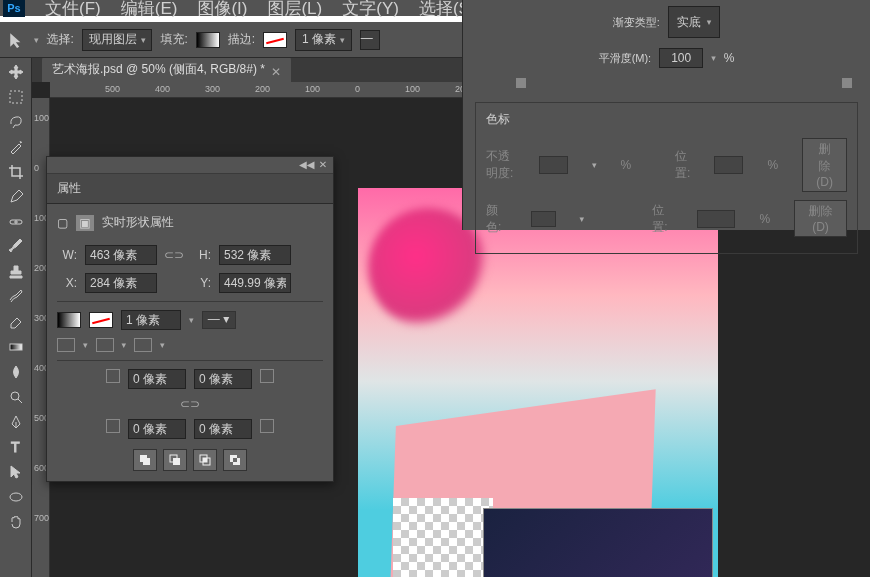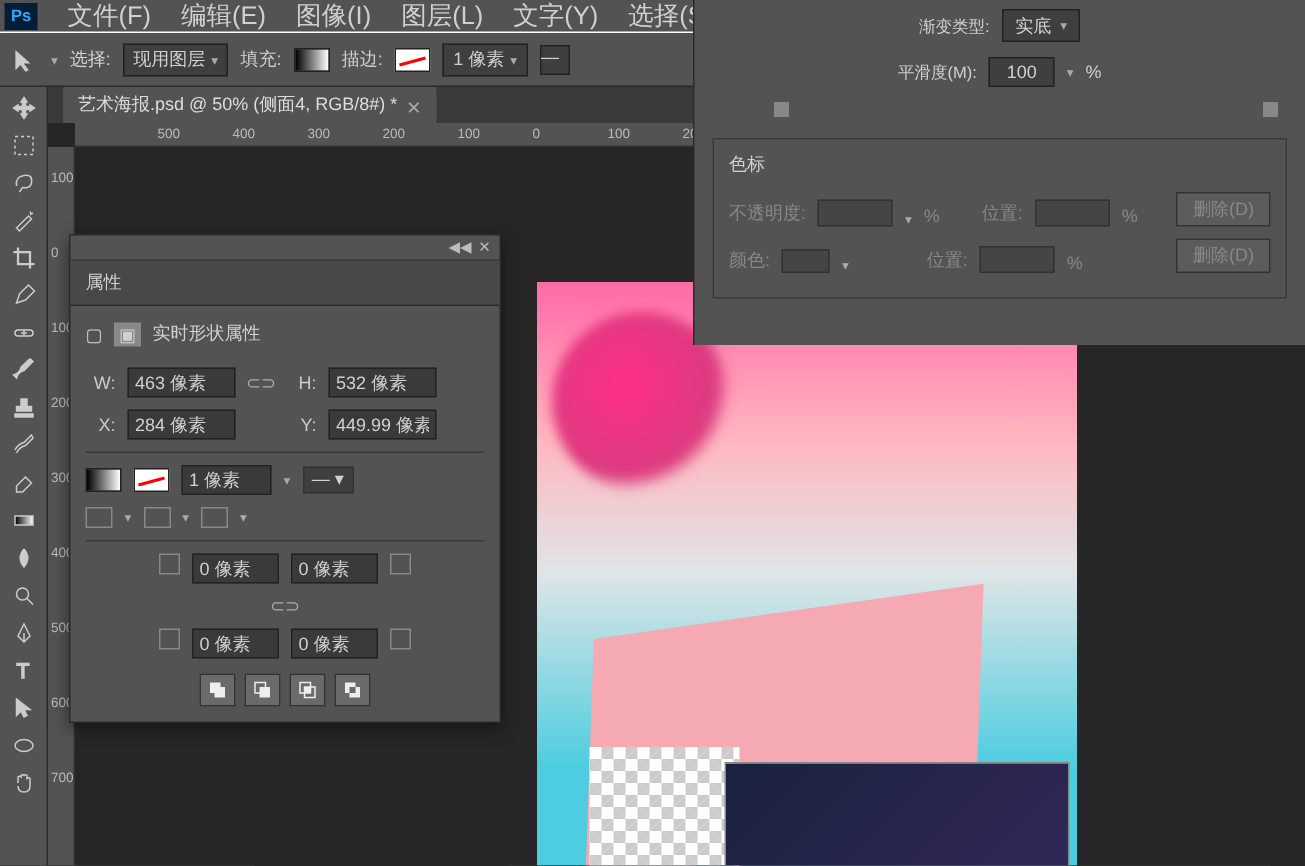--- a/index.html
+++ b/index.html
@@ -1,18 +1,18 @@
 <!DOCTYPE html>
 <html><head>
 <meta charset="utf-8">
 <style>
 * { margin: 0; padding: 0; box-sizing: border-box; font-family: "Microsoft YaHei", sans-serif; }
 body { width: 870px; height: 577px; background: #535353; color: #d0d0d0; font-size: 12px; overflow: hidden; position: relative; }
 
-.menubar { height: 22px; background: #535353; display: flex; align-items: center; padding-left: 3px; border-bottom: 1px solid #ffffff; }
+.menubar { height: 22px; background: #535353; display: flex; align-items: center; padding-left: 3px; border-bottom: 6px solid #ffffff; }
 .ps-logo { width: 22px; height: 18px; background: #001e36; color: #31a8ff; display: flex; align-items: center; justify-content: center; font-weight: bold; font-size: 11px; margin-right: 10px; cursor: pointer; }
 .menu-item { padding: 0 10px; cursor: pointer; font-size: 17px; }
 
 .optbar { height: 36px; background: #535353; display: flex; align-items: center; padding: 0 8px; gap: 8px; border-bottom: 1px solid #2a2a2a; }
 .opt-tool { width: 18px; height: 18px; display: flex; align-items: center; justify-content: center; }
 .opt-label { font-size: 12px; }
 .opt-select { background: #3f3f3f; border: 1px solid #222; padding: 2px 6px; display: flex; align-items: center; gap: 4px; height: 22px; }
 .swatch { width: 24px; height: 16px; border: 1px solid #222; }
 .swatch-grad { background: linear-gradient(to right, #000, #fff); }
 .swatch-red { background: #fff; position: relative; }
@@ -57,38 +57,38 @@
 .corner-row { display: flex; align-items: flex-start; gap: 8px; justify-content: center; }
 .corner-box { width: 14px; height: 14px; border: 1px solid #888; }
 .btn-row { display: flex; justify-content: center; gap: 6px; margin-top: 10px; }
 .icon-btn { width: 24px; height: 22px; background: #6a6a6a; border: 1px solid #333; display: flex; align-items: center; justify-content: center; cursor: pointer; }
 .icon-btn svg { width: 12px; height: 12px; fill: #eee; }
 
 
 .gradpanel { position: absolute; top: 0; right: 0; width: 408px; height: 230px; background: #535353; border-left: 1px solid #2a2a2a; padding: 6px 12px; }
 .g-row { display: flex; align-items: center; gap: 8px; margin-bottom: 10px; }
 .g-lbl { font-size: 11px; }
-.g-select { background: #3f3f3f; border: 1px solid #222; padding: 2px 8px; display: flex; align-items: center; gap: 6px; height: 22px; }
+.g-select { background: #3f3f3f; border: 1px solid #222; padding: 2px 8px; display: flex; align-items: center; gap: 6px; height: 32px; }
 .g-inp { background: #3f3f3f; border: 1px solid #222; width: 44px; height: 20px; color: #d0d0d0; text-align: center; font-size: 12px; }
 
 .g-stops { position: relative; height: 14px; margin: 0 8px; }
 .g-stop-lbl { position: absolute; font-size: 11px; color: #ddd; }
 .g-stop-lbl.left { left: 0; } .g-stop-lbl.right { right: 0; }
 .g-opacity-marker { position: absolute; width: 10px; height: 10px; border: 1px solid #aaa; background: #222; }
 
 .gradbar { height: 22px; margin: 0 8px; background: linear-gradient(to right, #0c020a 10%, #2a2d55 50%, #283650 100%); border: 1px solid #222; position: relative; }
 .grad-pct { position: absolute; top: 3px; font-size: 11px; font-weight: bold; color: #fff; }
 .grad-pct.p1 { left: 5%; } .grad-pct.p2 { left: 46%; } .grad-pct.p3 { right: 2%; }
 
 .g-color-markers { position: relative; height: 14px; margin: 2px 8px 10px; }
 .color-stop { position: absolute; width: 10px; height: 10px; background: #888; top: 0; }
 
 .stops-group { border: 1px solid #3a3a3a; padding: 8px 10px; margin-top: 4px; }
 .stops-group-title { font-size: 12px; margin-bottom: 10px; }
-.g-row2 { display: flex; align-items: flex-end; gap: 8px; margin-bottom: 8px; color: #888; }
+.g-row2 { display: flex; align-items: center; gap: 24px; margin-bottom: 8px; color: #888; }
 .g-row2 .g-inp2 { background: #454545; border: 1px solid #333; width: 50px; height: 18px; }
 .del-btn { background: #5c5c5c; border: 1px solid #333; padding: 2px 10px; color: #888; font-size: 12px; margin-left: auto; }
 .color-well { width: 32px; height: 16px; background: #454545; border: 1px solid #333; }
 
 .chev { font-size: 9px; color: #aaa; }
 </style>
 </head>
 <body>
 
 <div class="menubar">

